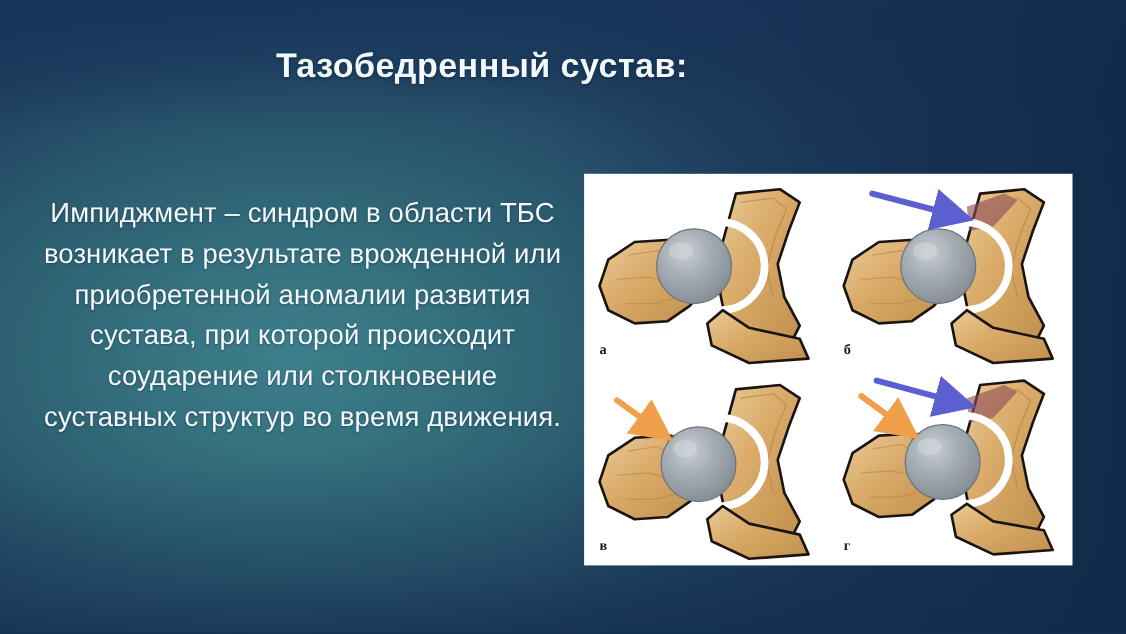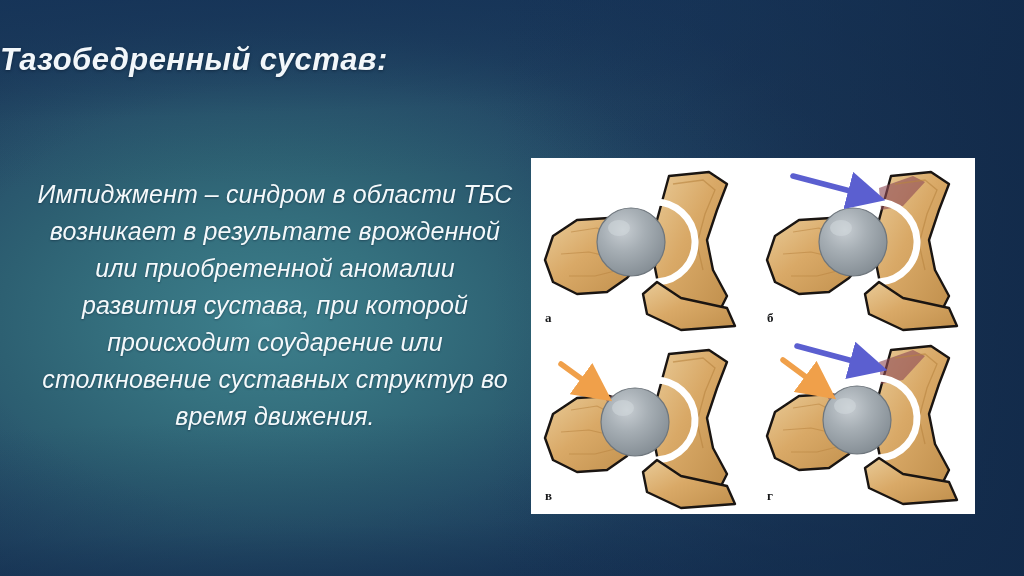--- a/index.html
+++ b/index.html
@@ -66,44 +66,42 @@
           rgba(19,44,76,0.55) 84%,
           rgba(18,42,74,0.85) 100%);
   }
 
   
   #title {
     position: absolute;
     left: 0;
     top: 42px;
     width: 876px;
-    text-align: left;
+    text-align: center;
     color: #f2f7fa;
     font-size: 31px;
     font-weight: bold;
     letter-spacing: 0.4px;
     text-shadow: 0 1px 3px rgba(8,24,44,0.55);
     white-space: nowrap;
-    font-style: italic;
   }
 
   
   #body-text {
     position: absolute;
     left: 36px;
     top: 176px;
     width: 478px;
     text-align: center;
     color: #f4f9fb;
     font-size: 25px;
     line-height: 37px;
     font-weight: 300;
     letter-spacing: 0.1px;
     text-shadow: 0 1px 2px rgba(10,30,52,0.45);
-    font-style: italic;
   }
 
   
   #figure-panel {
     position: absolute;
     left: 531px;
     top: 158px;
     width: 444px;
     height: 356px;
     background: #ffffff;

